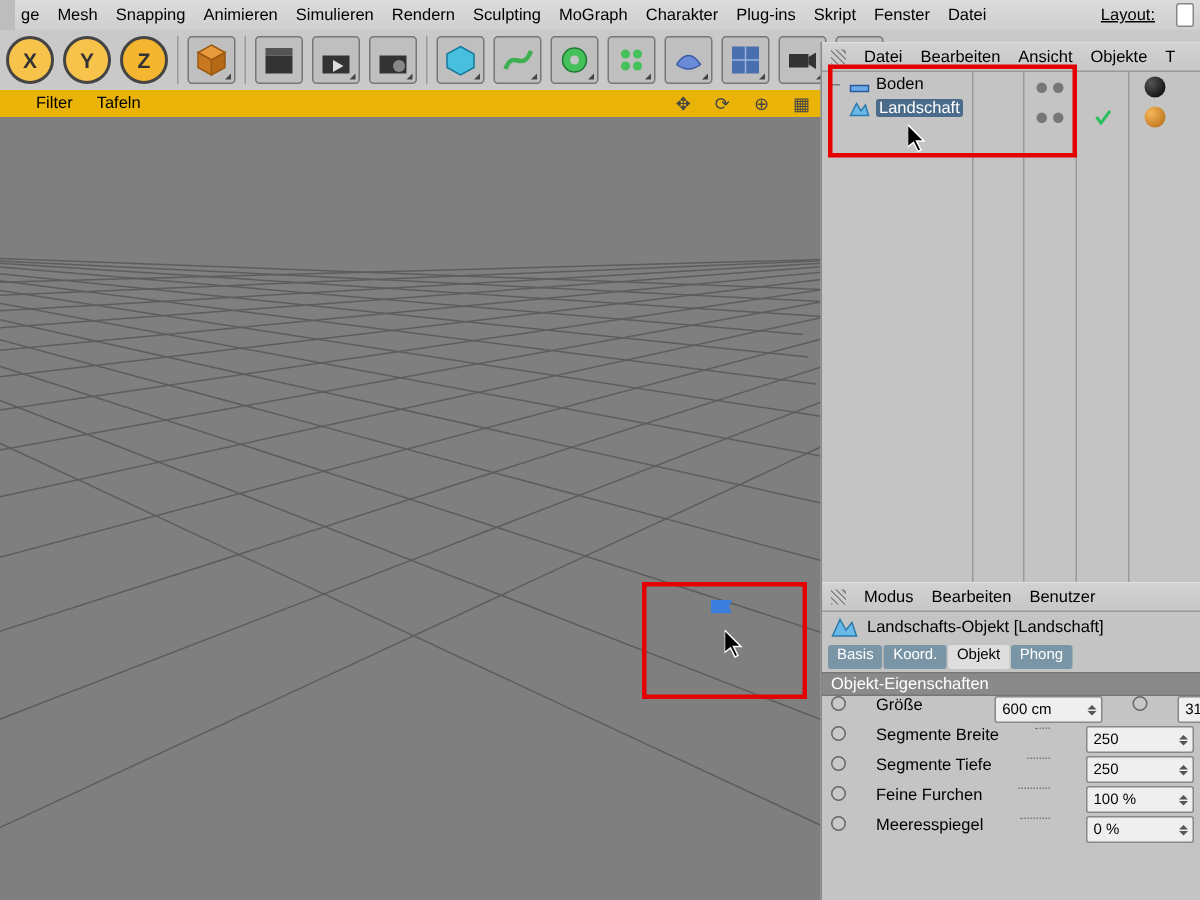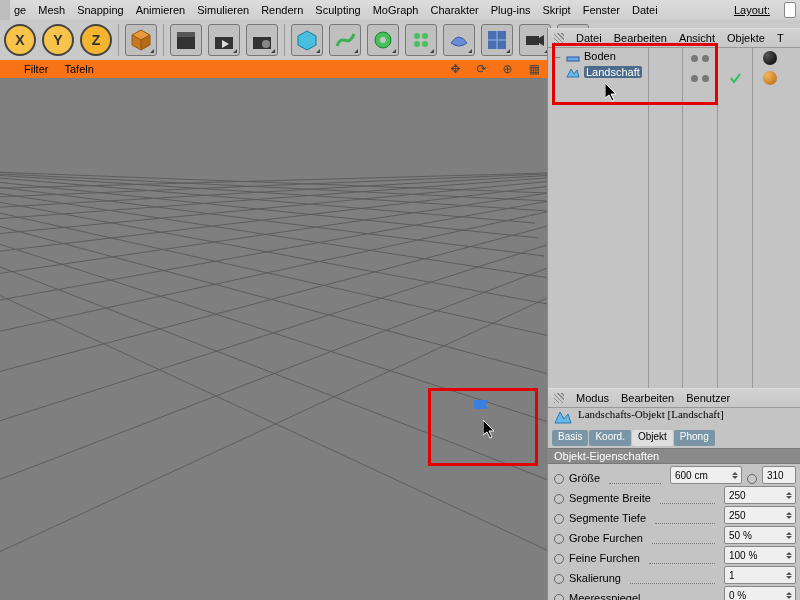--- a/index.html
+++ b/index.html
@@ -80,21 +80,21 @@
     border-left: 4px solid transparent;
     border-bottom: 4px solid #444;
   }
 
   
   .substrip {
     position: absolute;
     left: 0; top: 60px;
     right: 252px;
     height: 18px;
-    background: #f97316;
+    background: #eab308;
     border-bottom: 1px solid #999;
     display: flex;
     align-items: center;
     padding: 0 8px;
     gap: 16px;
   }
   .substrip .spacer { flex: 1; }
   .substrip .glyph {
     font-size: 12px;
     color: #444;
@@ -197,25 +197,24 @@
   }
 
   
   .attr-manager {
     flex: 1;
     background: #c4c4c4;
     display: flex;
     flex-direction: column;
   }
   .attr-title-row {
-    display: flex; align-items: flex-start;
+    display: flex; align-items: center;
     height: 20px;
     padding: 0 6px;
     gap: 6px;
-    font-family: Liberation Serif, serif;
   }
   .attr-title-row .icon {
     width: 18px; height: 18px;
   }
   .tabs {
     display: flex;
     height: 16px;
     margin: 2px 4px 2px 4px;
     gap: 1px;
   }
@@ -234,24 +233,24 @@
     background: #8a8a8a;
     color: #fff;
     font-weight: normal;
     font-size: 11px;
     padding: 1px 6px;
     border-top: 1px solid #777;
     border-bottom: 1px solid #777;
   }
   .prop-row {
     display: flex;
-    align-items: flex-end;
+    align-items: flex-start;
     height: 20px;
     padding: 0 4px 0 6px;
-    gap: 5px;
+    gap: 20px;
   }
   .prop-row .bullet {
     width: 8px; height: 8px; border-radius: 50%;
     border: 1px solid #666;
     background: #c8c8c8;
     flex: 0 0 auto;
   }
   .prop-row .label {
     flex: 0 0 auto;
     font-size: 11px;
@@ -601,48 +600,24 @@
       <div class="num-field">
           <span>250</span>
           <div class="spin">
             <div class="up"></div>
             <div class="dn"></div>
           </div>
         </div>
     </div>
     <div class="prop-row">
       <div class="bullet"></div>
-      <span class="label">Grobe Furchen</span>
-      <div class="dots"></div>
-      <div class="num-field">
-          <span>50 %</span>
-          <div class="spin">
-            <div class="up"></div>
-            <div class="dn"></div>
-          </div>
-        </div>
-    </div>
-    <div class="prop-row">
-      <div class="bullet"></div>
       <span class="label">Feine Furchen</span>
       <div class="dots"></div>
       <div class="num-field">
           <span>100 %</span>
-          <div class="spin">
-            <div class="up"></div>
-            <div class="dn"></div>
-          </div>
-        </div>
-    </div>
-    <div class="prop-row">
-      <div class="bullet"></div>
-      <span class="label">Skalierung</span>
-      <div class="dots"></div>
-      <div class="num-field">
-          <span>1</span>
           <div class="spin">
             <div class="up"></div>
             <div class="dn"></div>
           </div>
         </div>
     </div>
     <div class="prop-row">
       <div class="bullet"></div>
       <span class="label">Meeresspiegel</span>
       <div class="dots"></div>

